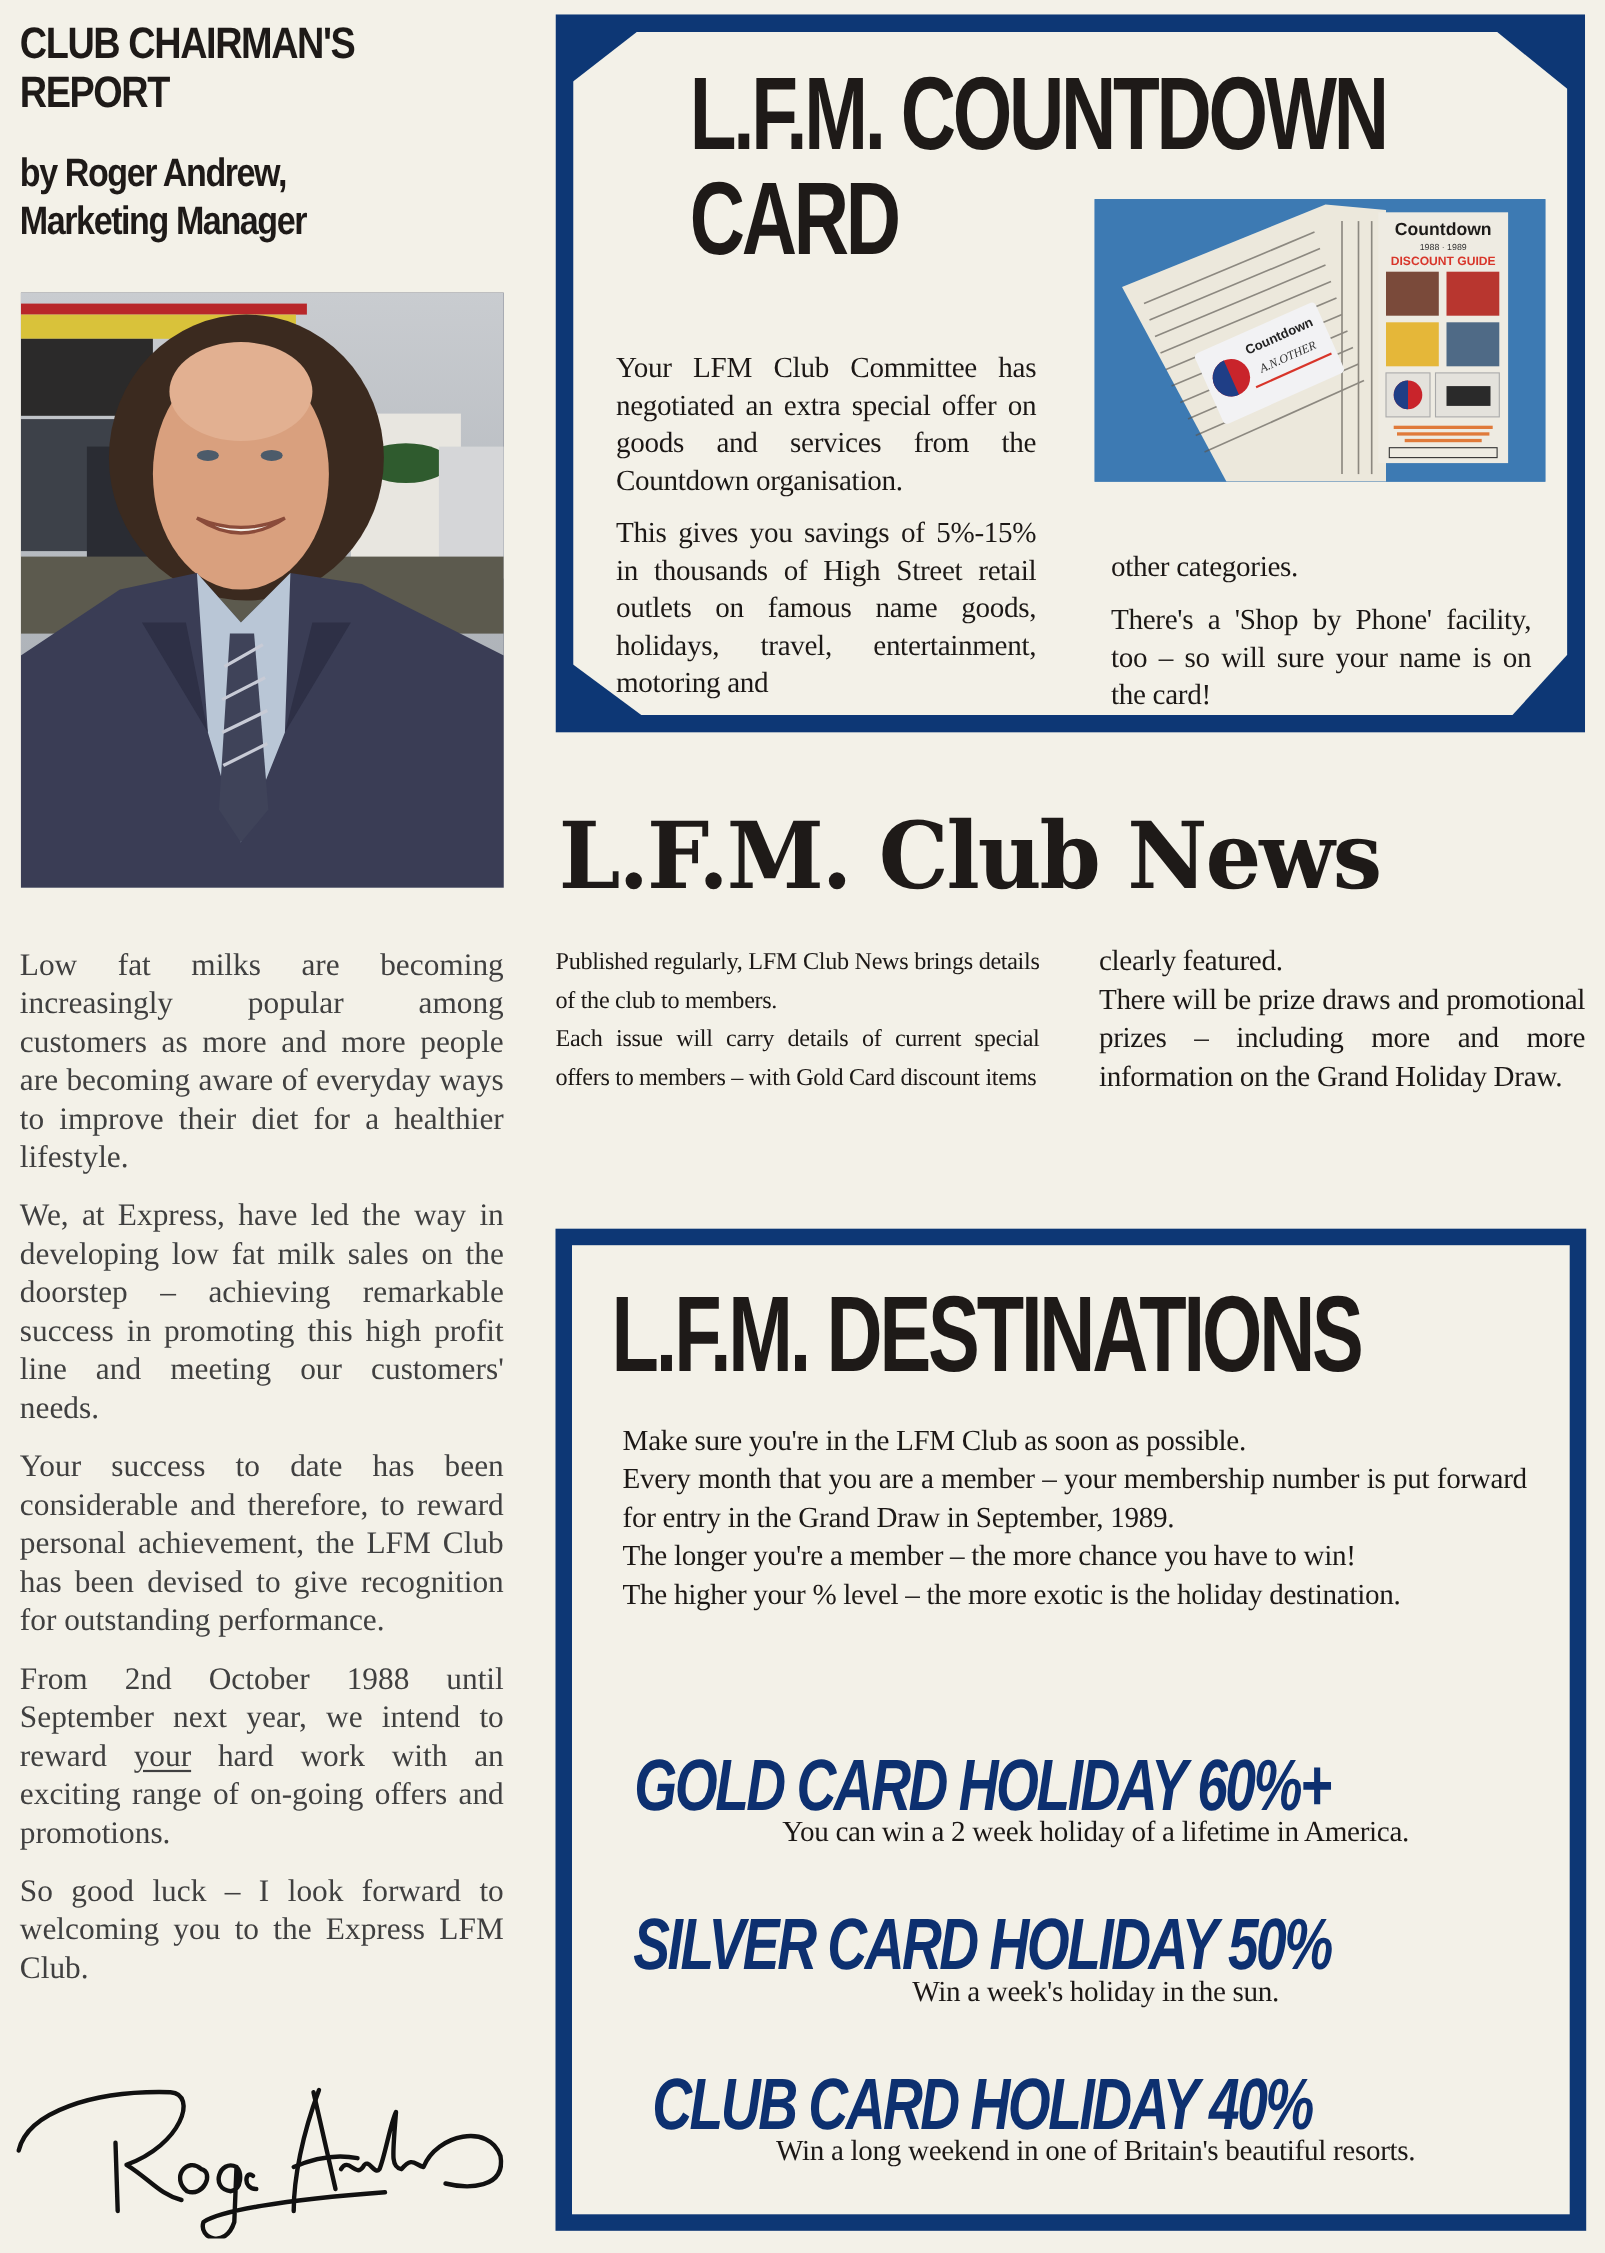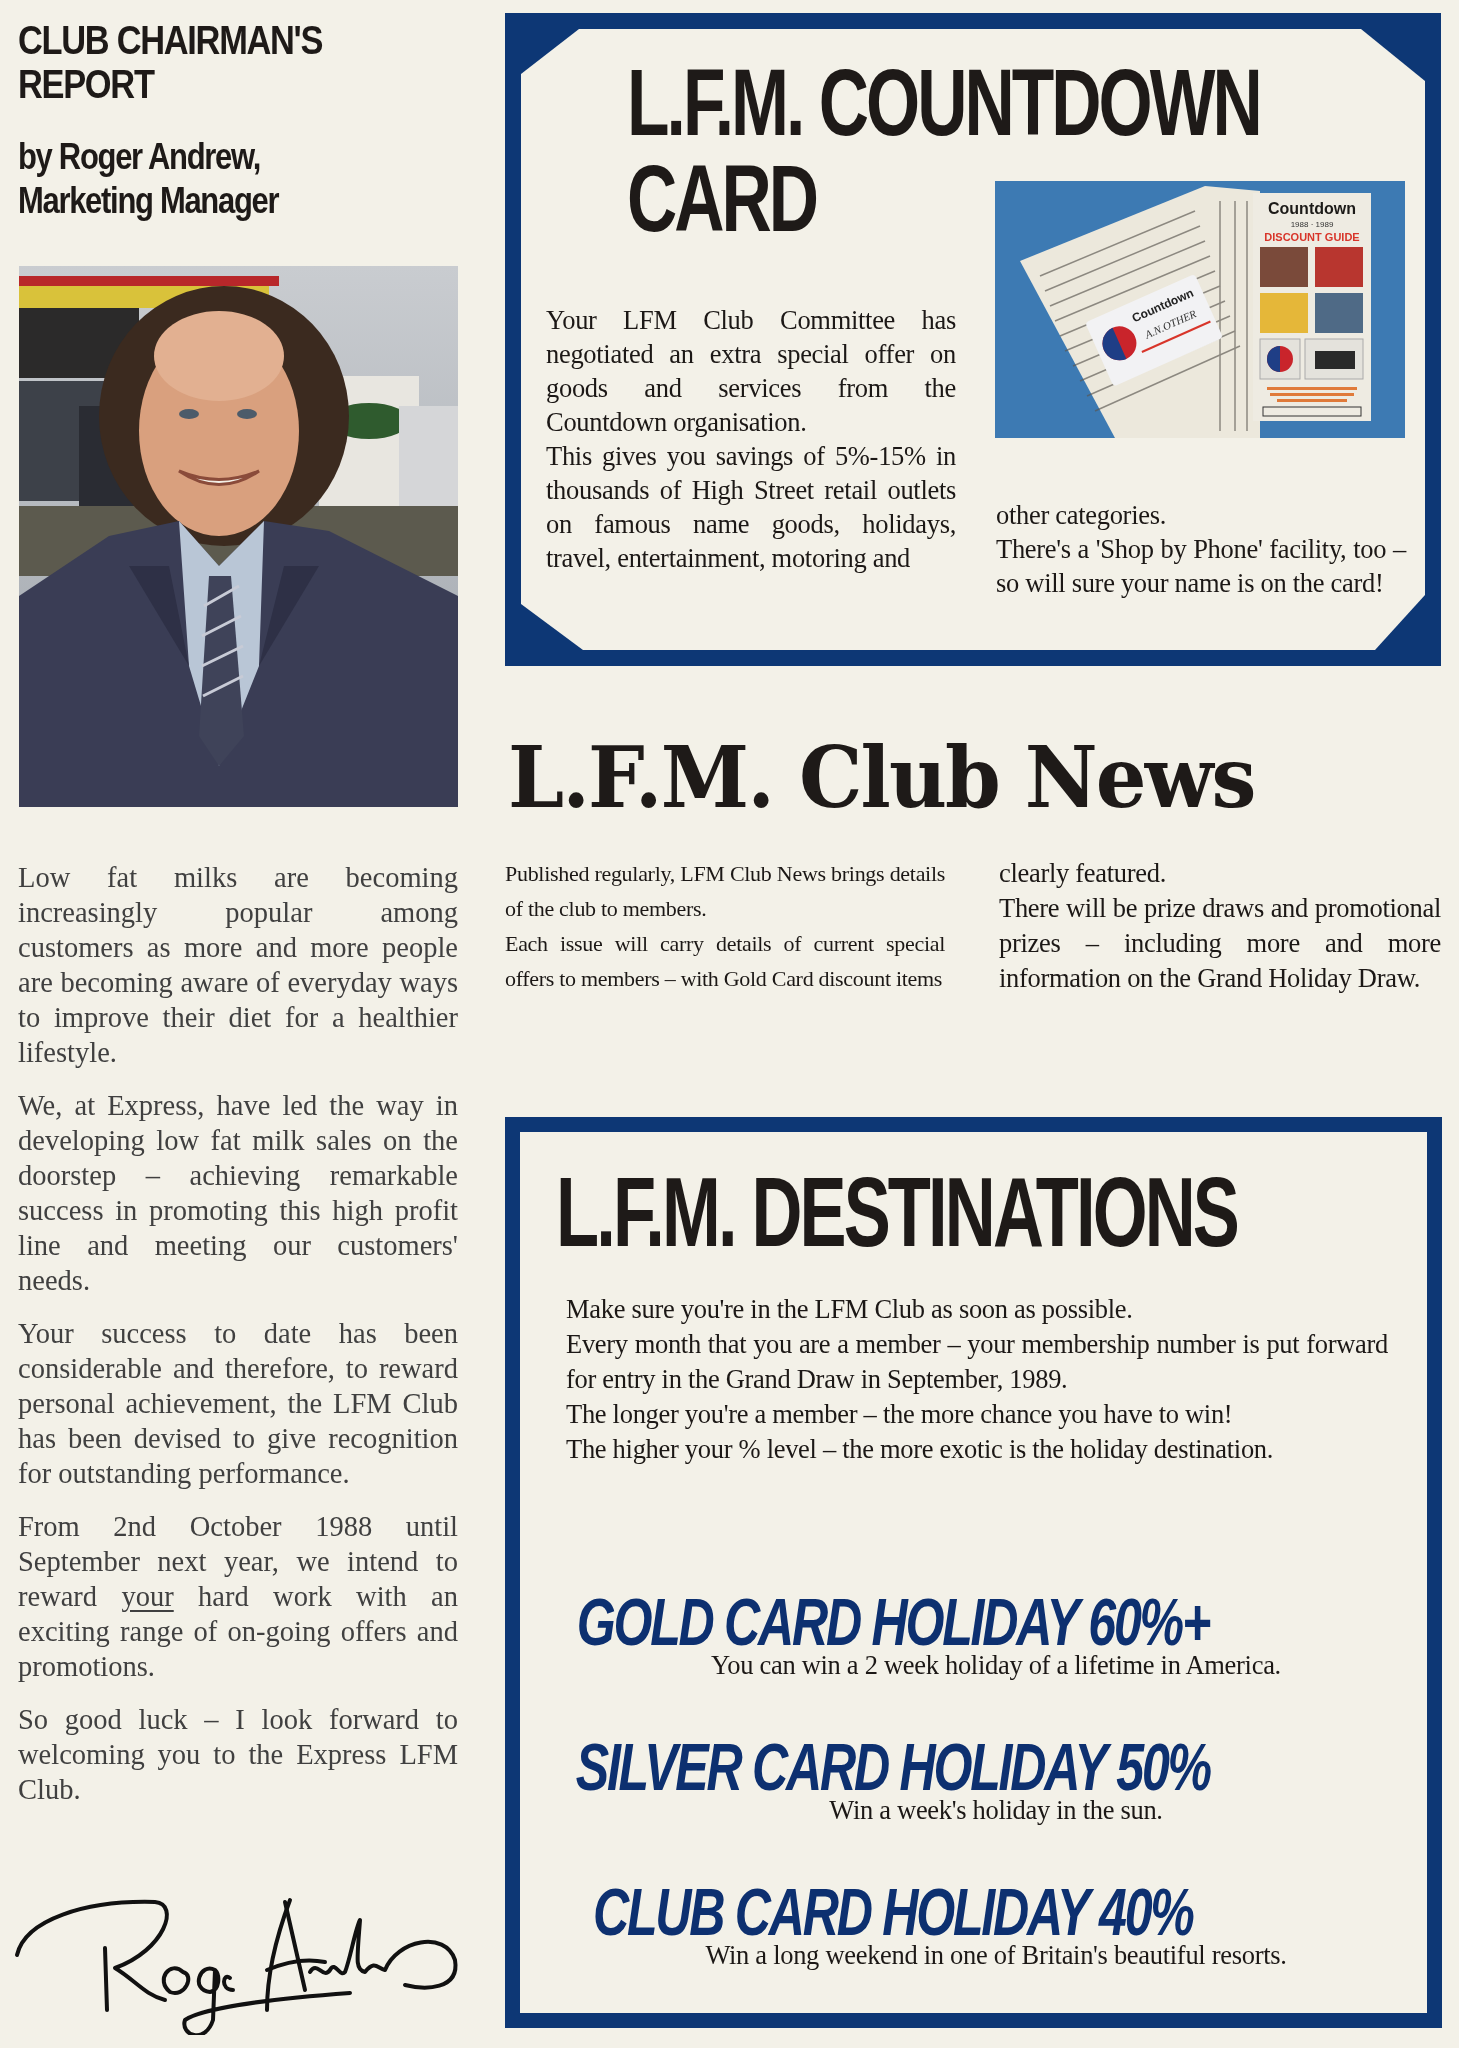--- a/index.html
+++ b/index.html
@@ -59,23 +59,23 @@
   }
   .cd-image {
     left:995px; top:181px; width:410px; height:257px;
     background:#3d7ab3; overflow:hidden;
   }
   .cd-text-left {
     left:546px; top:303px; width:410px;
     font-size:26.5px; line-height:34px; text-align:justify;
     letter-spacing:-0.3px;
   }
-  .cd-text-left p, .cd-text-right p { margin:0; }
+  .cd-text-left p, .cd-text-right p { margin:14px; }
   .cd-text-right {
-    left:996px; top:498px; width:410px;
+    left:996px; top:484px; width:410px;
     font-size:26.5px; line-height:34px; text-align:justify;
     letter-spacing:-0.3px;
   }
 
   
   .news-title {
     left:508px; top:730px; width:940px;
     font-family:"DejaVu Serif", serif; font-weight:bold;
     font-size:84px; line-height:96px; letter-spacing:-2px;
     transform:scaleX(0.95); transform-origin:left top;

